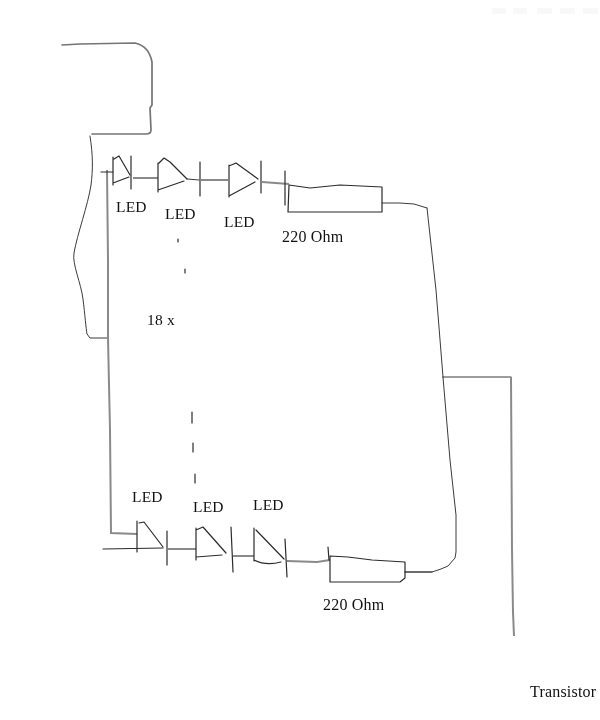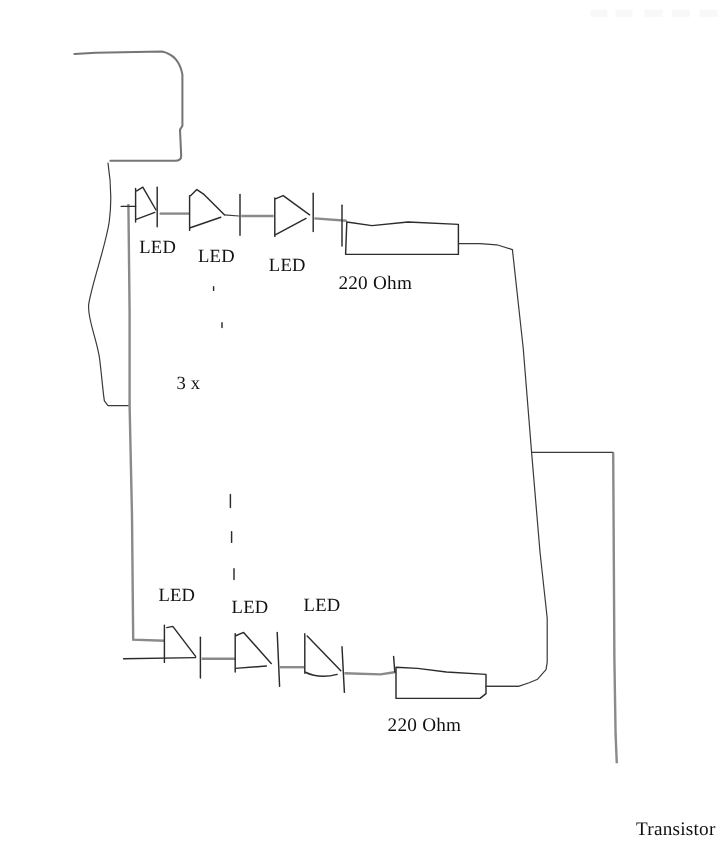--- a/index.html
+++ b/index.html
@@ -143,19 +143,19 @@
         <path class="ink" d="M330,556 L330,582 L400,582 L405,578 L405,562 L372,560 L348,557 L330,556"></path>
       </g>
       <path class="inkthin" d="M405,572 L432,572"></path>
     </g>
   </svg>
 
   <span class="lbl lbl-led-top-1">LED</span>
   <span class="lbl lbl-led-top-2">LED</span>
   <span class="lbl lbl-led-top-3">LED</span>
   <span class="lbl lbl-ohm-top">220 Ohm</span>
-  <span class="lbl lbl-multiplier">3 x</span>
+  <span class="lbl lbl-multiplier">18 x</span>
   <span class="lbl lbl-led-bot-1">LED</span>
   <span class="lbl lbl-led-bot-2">LED</span>
   <span class="lbl lbl-led-bot-3">LED</span>
   <span class="lbl lbl-ohm-bottom">220 Ohm</span>
   <span class="lbl lbl-transistor">Transistor</span>
 </div>
 
 </body></html>

